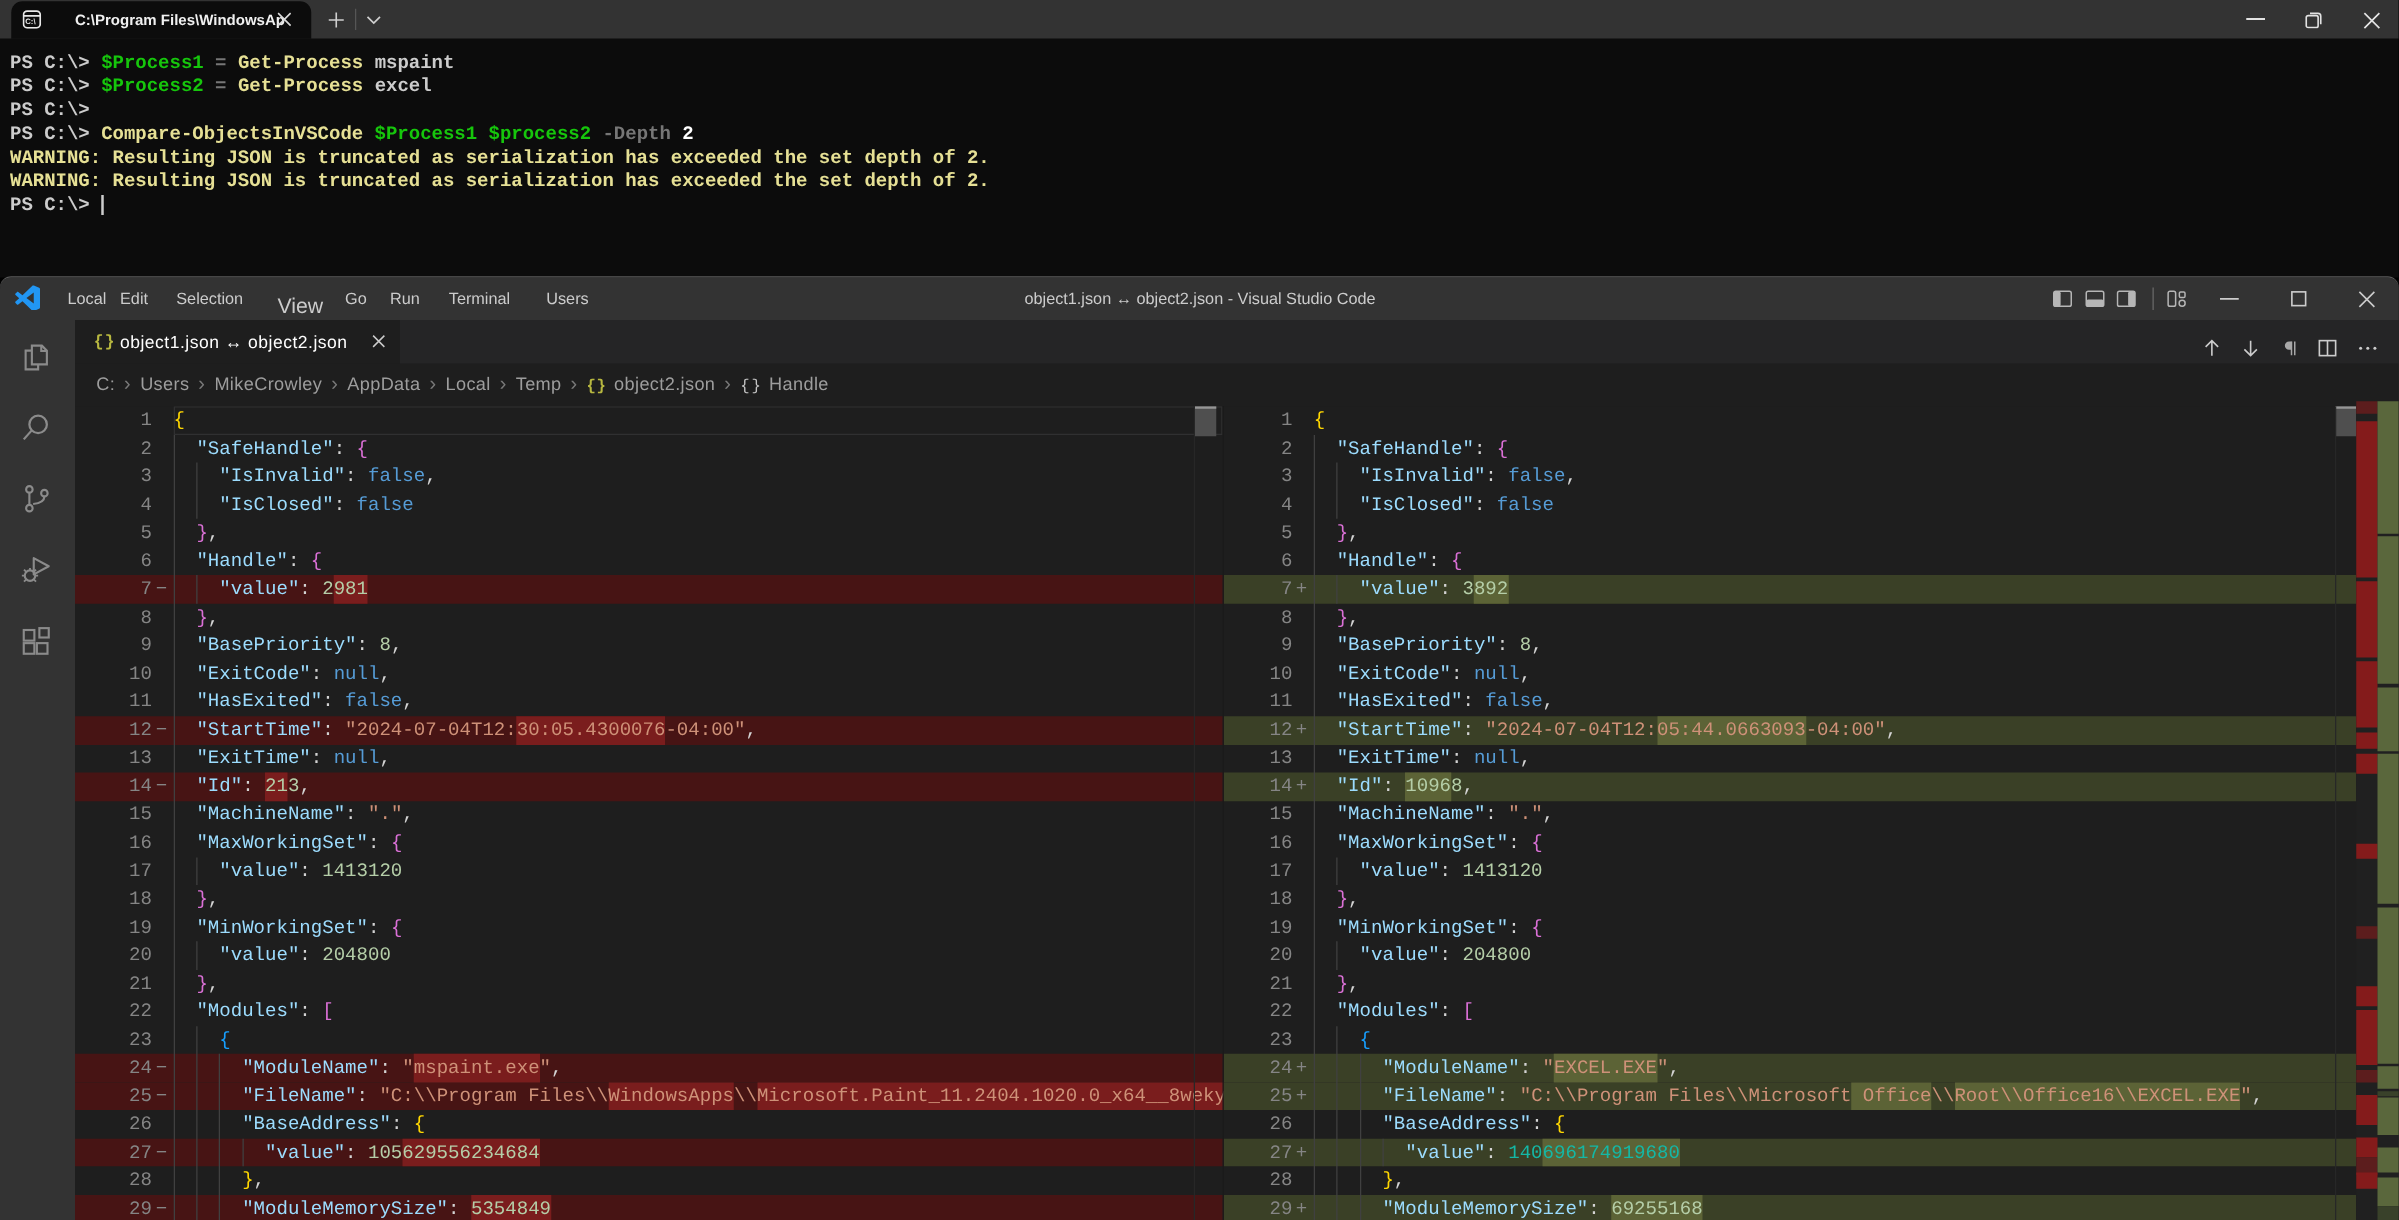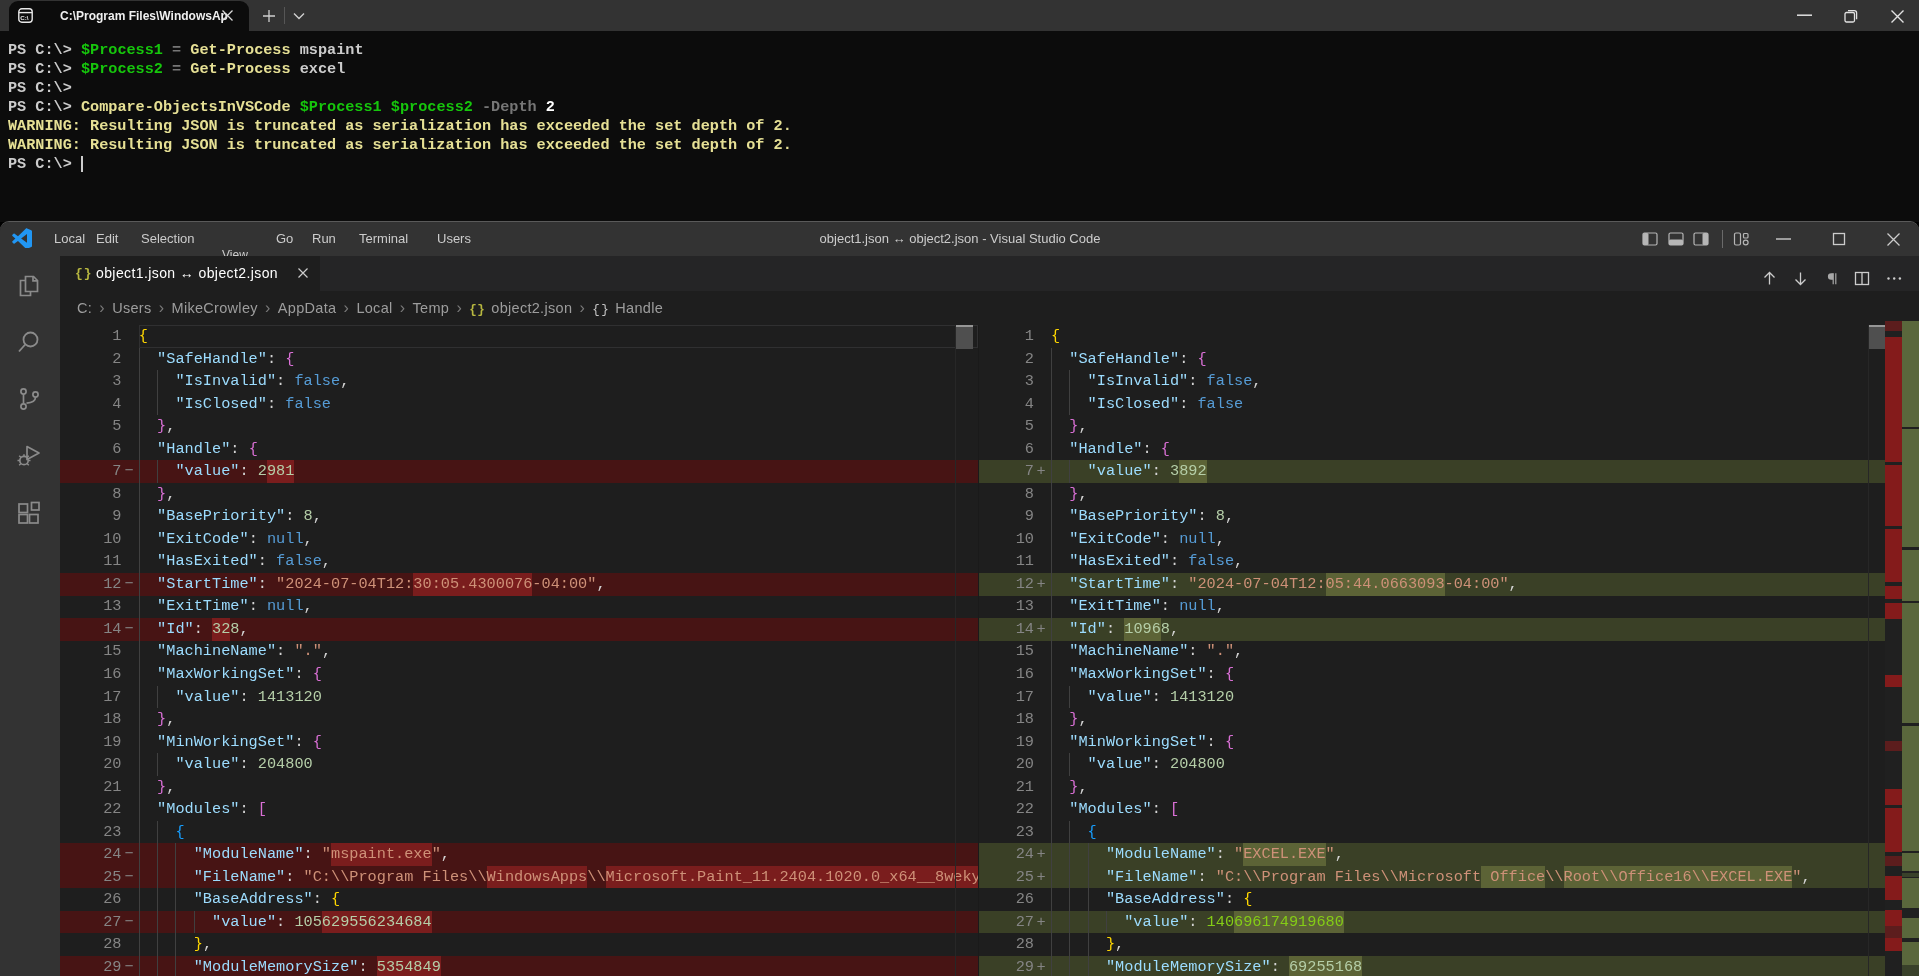--- a/index.html
+++ b/index.html
@@ -42,21 +42,21 @@
 <div class="abs mono tl" style="left:8px;top:41px;color:#cccccc"><div><span style="color:#cccccc">PS C:\&gt; </span><span style="color:#16c60c">$Process1</span> <span style="color:#767676">=</span> <span style="color:#e6e095">Get-Process</span><span style="color:#cccccc"> mspaint</span></div><div><span style="color:#cccccc">PS C:\&gt; </span><span style="color:#16c60c">$Process2</span> <span style="color:#767676">=</span> <span style="color:#e6e095">Get-Process</span><span style="color:#cccccc"> excel</span></div><div><span style="color:#cccccc">PS C:\&gt;</span></div><div><span style="color:#cccccc">PS C:\&gt; </span><span style="color:#e6e095">Compare-ObjectsInVSCode</span> <span style="color:#16c60c">$Process1</span> <span style="color:#16c60c">$process2</span> <span style="color:#767676">-Depth</span> <span style="color:#ffffff">2</span></div><div><span style="color:#e6e095">WARNING: Resulting JSON is truncated as serialization has exceeded the set depth of 2.</span></div><div><span style="color:#e6e095">WARNING: Resulting JSON is truncated as serialization has exceeded the set depth of 2.</span></div><div><span style="color:#cccccc">PS C:\&gt;</span></div></div>
 <div class="abs" style="left:81px;top:156px;width:1.6px;height:16px;background:#cccccc"></div>
 <div class="abs" style="left:0;top:222px;width:1919px;height:754px;background:#1e1e1e;border-radius:9px 9px 0 0;box-shadow:0 -1px 0 #5a5a5a"></div>
 <div class="abs" style="left:0;top:222px;width:1919px;height:34px;background:#333333;border-radius:9px 9px 0 0"></div>
 <svg class="abs" style="left:12px;top:228px" width="20" height="20" viewBox="0 0 100 100">
 <path fill="#2196f3" d="M96.5 10.8 75.6 2.3c-2.4-1-5.2-.5-7.1 1.4L29.9 41.1 13.1 28.3c-1.6-1.2-3.8-1.1-5.3.2L2.2 33.6c-1.8 1.6-1.8 4.5 0 6.1L16.8 53 2.2 66.3c-1.8 1.6-1.8 4.5 0 6.1l5.6 5.1c1.5 1.3 3.7 1.4 5.3.2l16.8-12.8 38.6 37.4c1.9 1.9 4.7 2.4 7.1 1.4l20.9-8.5c2.1-.9 3.5-3 3.5-5.3V16.1c0-2.3-1.4-4.4-3.5-5.3zM75 74.3 45.7 52 75 29.7v44.6z"></path>
   </svg>
 <div class="abs sans" style="left:54px;top:222px;height:34px;line-height:34px;font-size:13px;color:#cccccc">Local</div>
 <div class="abs sans" style="left:96px;top:222px;height:34px;line-height:34px;font-size:13px;color:#cccccc">Edit</div>
 <div class="abs sans" style="left:141px;top:222px;height:34px;line-height:34px;font-size:13px;color:#cccccc">Selection</div>
-<div class="abs sans" style="left:222px;top:238px;height:34px;line-height:34px;font-size:12px;color:#cccccc">View</div>
+<div class="abs sans" style="left:222px;top:228px;height:34px;line-height:34px;font-size:17px;color:#cccccc">View</div>
 <div class="abs sans" style="left:276px;top:222px;height:34px;line-height:34px;font-size:13px;color:#cccccc">Go</div>
 <div class="abs sans" style="left:312px;top:222px;height:34px;line-height:34px;font-size:13px;color:#cccccc">Run</div>
 <div class="abs sans" style="left:359px;top:222px;height:34px;line-height:34px;font-size:13px;color:#cccccc">Terminal</div>
 <div class="abs sans" style="left:437px;top:222px;height:34px;line-height:34px;font-size:13px;color:#cccccc">Users</div>
 <div class="abs sans" style="left:660px;top:222px;width:600px;height:34px;line-height:34px;font-size:13px;color:#cccccc;text-align:center">object1.json ↔ object2.json - Visual Studio Code</div>
 <svg class="abs" style="left:1642px;top:231px" width="16" height="16" viewBox="0 0 16 16">
     <rect x="1" y="2" width="14" height="12" rx="1.5" fill="none" stroke="#b6b6b6" stroke-width="1.2"></rect>
     <rect x="1" y="2" width="5.5" height="12" rx="1.5" fill="#b6b6b6"></rect>
   </svg>
 <svg class="abs" style="left:1668px;top:231px" width="16" height="16" viewBox="0 0 16 16">
@@ -185,21 +185,21 @@
     <div class="abs code" style="left:78.8px;top:202.7px;height:22.52px;line-height:22.52px;color:#d4d4d4">  <span style="color:#9cdcfe">"ExitCode"</span><span style="color:#d4d4d4">:</span> <span style="color:#569cd6">null</span><span style="color:#d4d4d4">,</span></div>
     <div class="abs code" style="left:19.5px;top:225.2px;width:42px;height:22.52px;line-height:22.52px;color:#858585;text-align:right">11</div>
     <div class="abs code" style="left:78.8px;top:225.2px;height:22.52px;line-height:22.52px;color:#d4d4d4">  <span style="color:#9cdcfe">"HasExited"</span><span style="color:#d4d4d4">:</span> <span style="color:#569cd6">false</span><span style="color:#d4d4d4">,</span></div>
     <div class="abs code" style="left:19.5px;top:247.8px;width:42px;height:22.52px;line-height:22.52px;color:#858585;text-align:right">12</div>
     <div class="abs code" style="left:64.6px;top:247.8px;height:22.52px;line-height:22.52px;color:#858585">−</div>
     <div class="abs code" style="left:78.8px;top:247.8px;height:22.52px;line-height:22.52px;color:#d4d4d4">  <span style="color:#9cdcfe">"StartTime"</span><span style="color:#d4d4d4">:</span> <span style="color:#ce9178">"2024-07-04T12:30:05.4300076-04:00"</span><span style="color:#d4d4d4">,</span></div>
     <div class="abs code" style="left:19.5px;top:270.3px;width:42px;height:22.52px;line-height:22.52px;color:#858585;text-align:right">13</div>
     <div class="abs code" style="left:78.8px;top:270.3px;height:22.52px;line-height:22.52px;color:#d4d4d4">  <span style="color:#9cdcfe">"ExitTime"</span><span style="color:#d4d4d4">:</span> <span style="color:#569cd6">null</span><span style="color:#d4d4d4">,</span></div>
     <div class="abs code" style="left:19.5px;top:292.8px;width:42px;height:22.52px;line-height:22.52px;color:#858585;text-align:right">14</div>
     <div class="abs code" style="left:64.6px;top:292.8px;height:22.52px;line-height:22.52px;color:#858585">−</div>
-    <div class="abs code" style="left:78.8px;top:292.8px;height:22.52px;line-height:22.52px;color:#d4d4d4">  <span style="color:#9cdcfe">"Id"</span><span style="color:#d4d4d4">:</span> <span style="color:#b5cea8">328</span><span style="color:#d4d4d4">,</span></div>
+    <div class="abs code" style="left:78.8px;top:292.8px;height:22.52px;line-height:22.52px;color:#d4d4d4">  <span style="color:#9cdcfe">"Id"</span><span style="color:#d4d4d4">:</span> <span style="color:#b5cea8">213</span><span style="color:#d4d4d4">,</span></div>
     <div class="abs code" style="left:19.5px;top:315.3px;width:42px;height:22.52px;line-height:22.52px;color:#858585;text-align:right">15</div>
     <div class="abs code" style="left:78.8px;top:315.3px;height:22.52px;line-height:22.52px;color:#d4d4d4">  <span style="color:#9cdcfe">"MachineName"</span><span style="color:#d4d4d4">:</span> <span style="color:#ce9178">"."</span><span style="color:#d4d4d4">,</span></div>
     <div class="abs code" style="left:19.5px;top:337.8px;width:42px;height:22.52px;line-height:22.52px;color:#858585;text-align:right">16</div>
     <div class="abs code" style="left:78.8px;top:337.8px;height:22.52px;line-height:22.52px;color:#d4d4d4">  <span style="color:#9cdcfe">"MaxWorkingSet"</span><span style="color:#d4d4d4">:</span> <span style="color:#da70d6">{</span></div>
     <div class="abs code" style="left:19.5px;top:360.4px;width:42px;height:22.52px;line-height:22.52px;color:#858585;text-align:right">17</div>
     <div class="abs code" style="left:78.8px;top:360.4px;height:22.52px;line-height:22.52px;color:#d4d4d4">    <span style="color:#9cdcfe">"value"</span><span style="color:#d4d4d4">:</span> <span style="color:#b5cea8">1413120</span></div>
     <div class="abs code" style="left:19.5px;top:382.9px;width:42px;height:22.52px;line-height:22.52px;color:#858585;text-align:right">18</div>
     <div class="abs code" style="left:78.8px;top:382.9px;height:22.52px;line-height:22.52px;color:#d4d4d4">  <span style="color:#da70d6">}</span><span style="color:#d4d4d4">,</span></div>
     <div class="abs code" style="left:19.5px;top:405.4px;width:42px;height:22.52px;line-height:22.52px;color:#858585;text-align:right">19</div>
     <div class="abs code" style="left:78.8px;top:405.4px;height:22.52px;line-height:22.52px;color:#d4d4d4">  <span style="color:#9cdcfe">"MinWorkingSet"</span><span style="color:#d4d4d4">:</span> <span style="color:#da70d6">{</span></div>
@@ -306,21 +306,21 @@
     <div class="abs code" style="left:13.5px;top:518.0px;width:42px;height:22.52px;line-height:22.52px;color:#858585;text-align:right">24</div>
     <div class="abs code" style="left:58.0px;top:518.0px;height:22.52px;line-height:22.52px;color:#858585">+</div>
     <div class="abs code" style="left:72.5px;top:518.0px;height:22.52px;line-height:22.52px;color:#d4d4d4">      <span style="color:#9cdcfe">"ModuleName"</span><span style="color:#d4d4d4">:</span> <span style="color:#ce9178">"EXCEL.EXE"</span><span style="color:#d4d4d4">,</span></div>
     <div class="abs code" style="left:13.5px;top:540.6px;width:42px;height:22.52px;line-height:22.52px;color:#858585;text-align:right">25</div>
     <div class="abs code" style="left:58.0px;top:540.6px;height:22.52px;line-height:22.52px;color:#858585">+</div>
     <div class="abs code" style="left:72.5px;top:540.6px;height:22.52px;line-height:22.52px;color:#d4d4d4">      <span style="color:#9cdcfe">"FileName"</span><span style="color:#d4d4d4">:</span> <span style="color:#ce9178">"C:\\Program Files\\Microsoft Office\\Root\\Office16\\EXCEL.EXE"</span><span style="color:#d4d4d4">,</span></div>
     <div class="abs code" style="left:13.5px;top:563.1px;width:42px;height:22.52px;line-height:22.52px;color:#858585;text-align:right">26</div>
     <div class="abs code" style="left:72.5px;top:563.1px;height:22.52px;line-height:22.52px;color:#d4d4d4">      <span style="color:#9cdcfe">"BaseAddress"</span><span style="color:#d4d4d4">:</span> <span style="color:#ffd700">{</span></div>
     <div class="abs code" style="left:13.5px;top:585.6px;width:42px;height:22.52px;line-height:22.52px;color:#858585;text-align:right">27</div>
     <div class="abs code" style="left:58.0px;top:585.6px;height:22.52px;line-height:22.52px;color:#858585">+</div>
-    <div class="abs code" style="left:72.5px;top:585.6px;height:22.52px;line-height:22.52px;color:#d4d4d4">        <span style="color:#9cdcfe">"value"</span><span style="color:#d4d4d4">:</span> <span style="color:#84cc16">140696174919680</span></div>
+    <div class="abs code" style="left:72.5px;top:585.6px;height:22.52px;line-height:22.52px;color:#d4d4d4">        <span style="color:#9cdcfe">"value"</span><span style="color:#d4d4d4">:</span> <span style="color:#14b8a6">140696174919680</span></div>
     <div class="abs code" style="left:13.5px;top:608.1px;width:42px;height:22.52px;line-height:22.52px;color:#858585;text-align:right">28</div>
     <div class="abs code" style="left:72.5px;top:608.1px;height:22.52px;line-height:22.52px;color:#d4d4d4">      <span style="color:#ffd700">}</span><span style="color:#d4d4d4">,</span></div>
     <div class="abs code" style="left:13.5px;top:630.6px;width:42px;height:22.52px;line-height:22.52px;color:#858585;text-align:right">29</div>
     <div class="abs code" style="left:58.0px;top:630.6px;height:22.52px;line-height:22.52px;color:#858585">+</div>
     <div class="abs code" style="left:72.5px;top:630.6px;height:22.52px;line-height:22.52px;color:#d4d4d4">      <span style="color:#9cdcfe">"ModuleMemorySize"</span><span style="color:#d4d4d4">:</span> <span style="color:#b5cea8">69255168</span></div>
     <div class="abs" style="left:889.8px;top:0;width:16.5px;height:24px;background:#4f4f4f"></div>
     <div class="abs" style="left:889.8px;top:0;width:16.5px;height:2px;background:#969696"></div>
   </div>
 <div class="abs" style="left:955px;top:325.2px;width:1px;height:650.8px;background:#272727"></div>
 <div class="abs" style="left:1868px;top:325.2px;width:1px;height:650.8px;background:#272727"></div>

